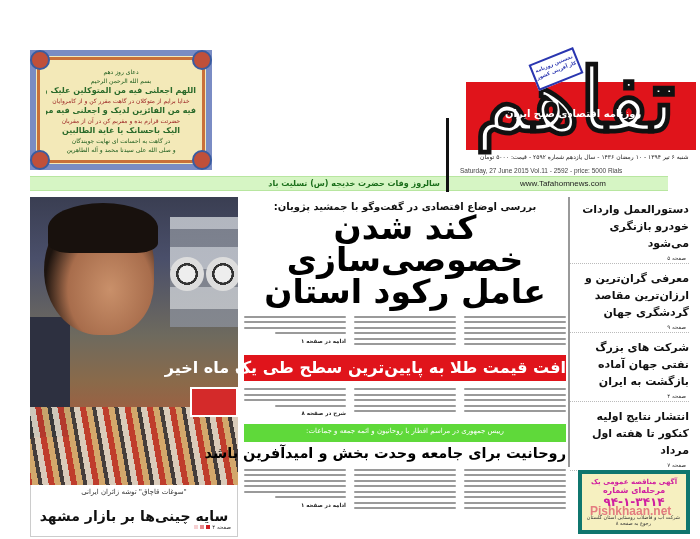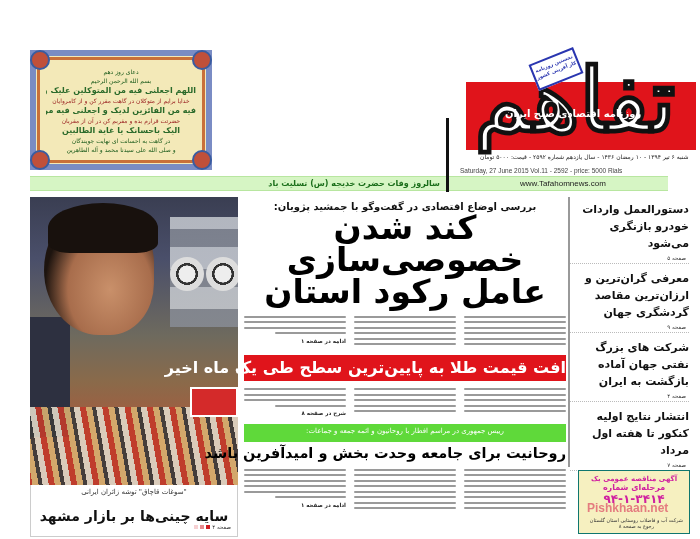--- a/index.html
+++ b/index.html
@@ -84,21 +84,21 @@
 
   
   .right-col { position: absolute; left: 568px; top: 197px; width: 125px; height: 342px; direction: rtl; border-right: none; }
   .vrule { position: absolute; left: 568px; top: 197px; width: 2px; height: 270px; background: #999; }
   .news-item { padding: 4px 4px 2px 2px; }
   .news-title { font-size: 11px; font-weight: bold; color: #111; line-height: 17px; padding-left: 12px; }
   .news-ref { display: flex; align-items: center; gap: 3px; margin-top: 3px; border-bottom: 1px dotted #bbb; padding-bottom: 2px; }
   .news-ref .lbl { font-size: 5.5px; color: #333; }
   .ad-box {
     position: absolute; left: 578px; top: 470px; width: 112px; height: 64px; background: #f6f0c0;
-    border: 1px solid #0f766e; direction: rtl; text-align: center; padding-top: 4px;
+    border: 4px solid #0f766e; direction: rtl; text-align: center; padding-top: 4px;
   }
   .ad-line1 { font-size: 7px; color: #d020a0; font-weight: bold; }
   .ad-line2 { font-size: 8px; color: #d020a0; font-weight: bold; }
   .ad-num { font-size: 12px; color: #d020a0; font-weight: bold; }
   .ad-site { position: absolute; left: 8px; top: 30px; font-size: 12px; font-weight: bold; color: #e06070; opacity: .8; font-family: "Liberation Sans", sans-serif; direction: ltr; }
   .ad-foot { position: absolute; right: 6px; bottom: 4px; font-size: 5px; color: #333; }
 </style>
 </head>
 <body>
 

